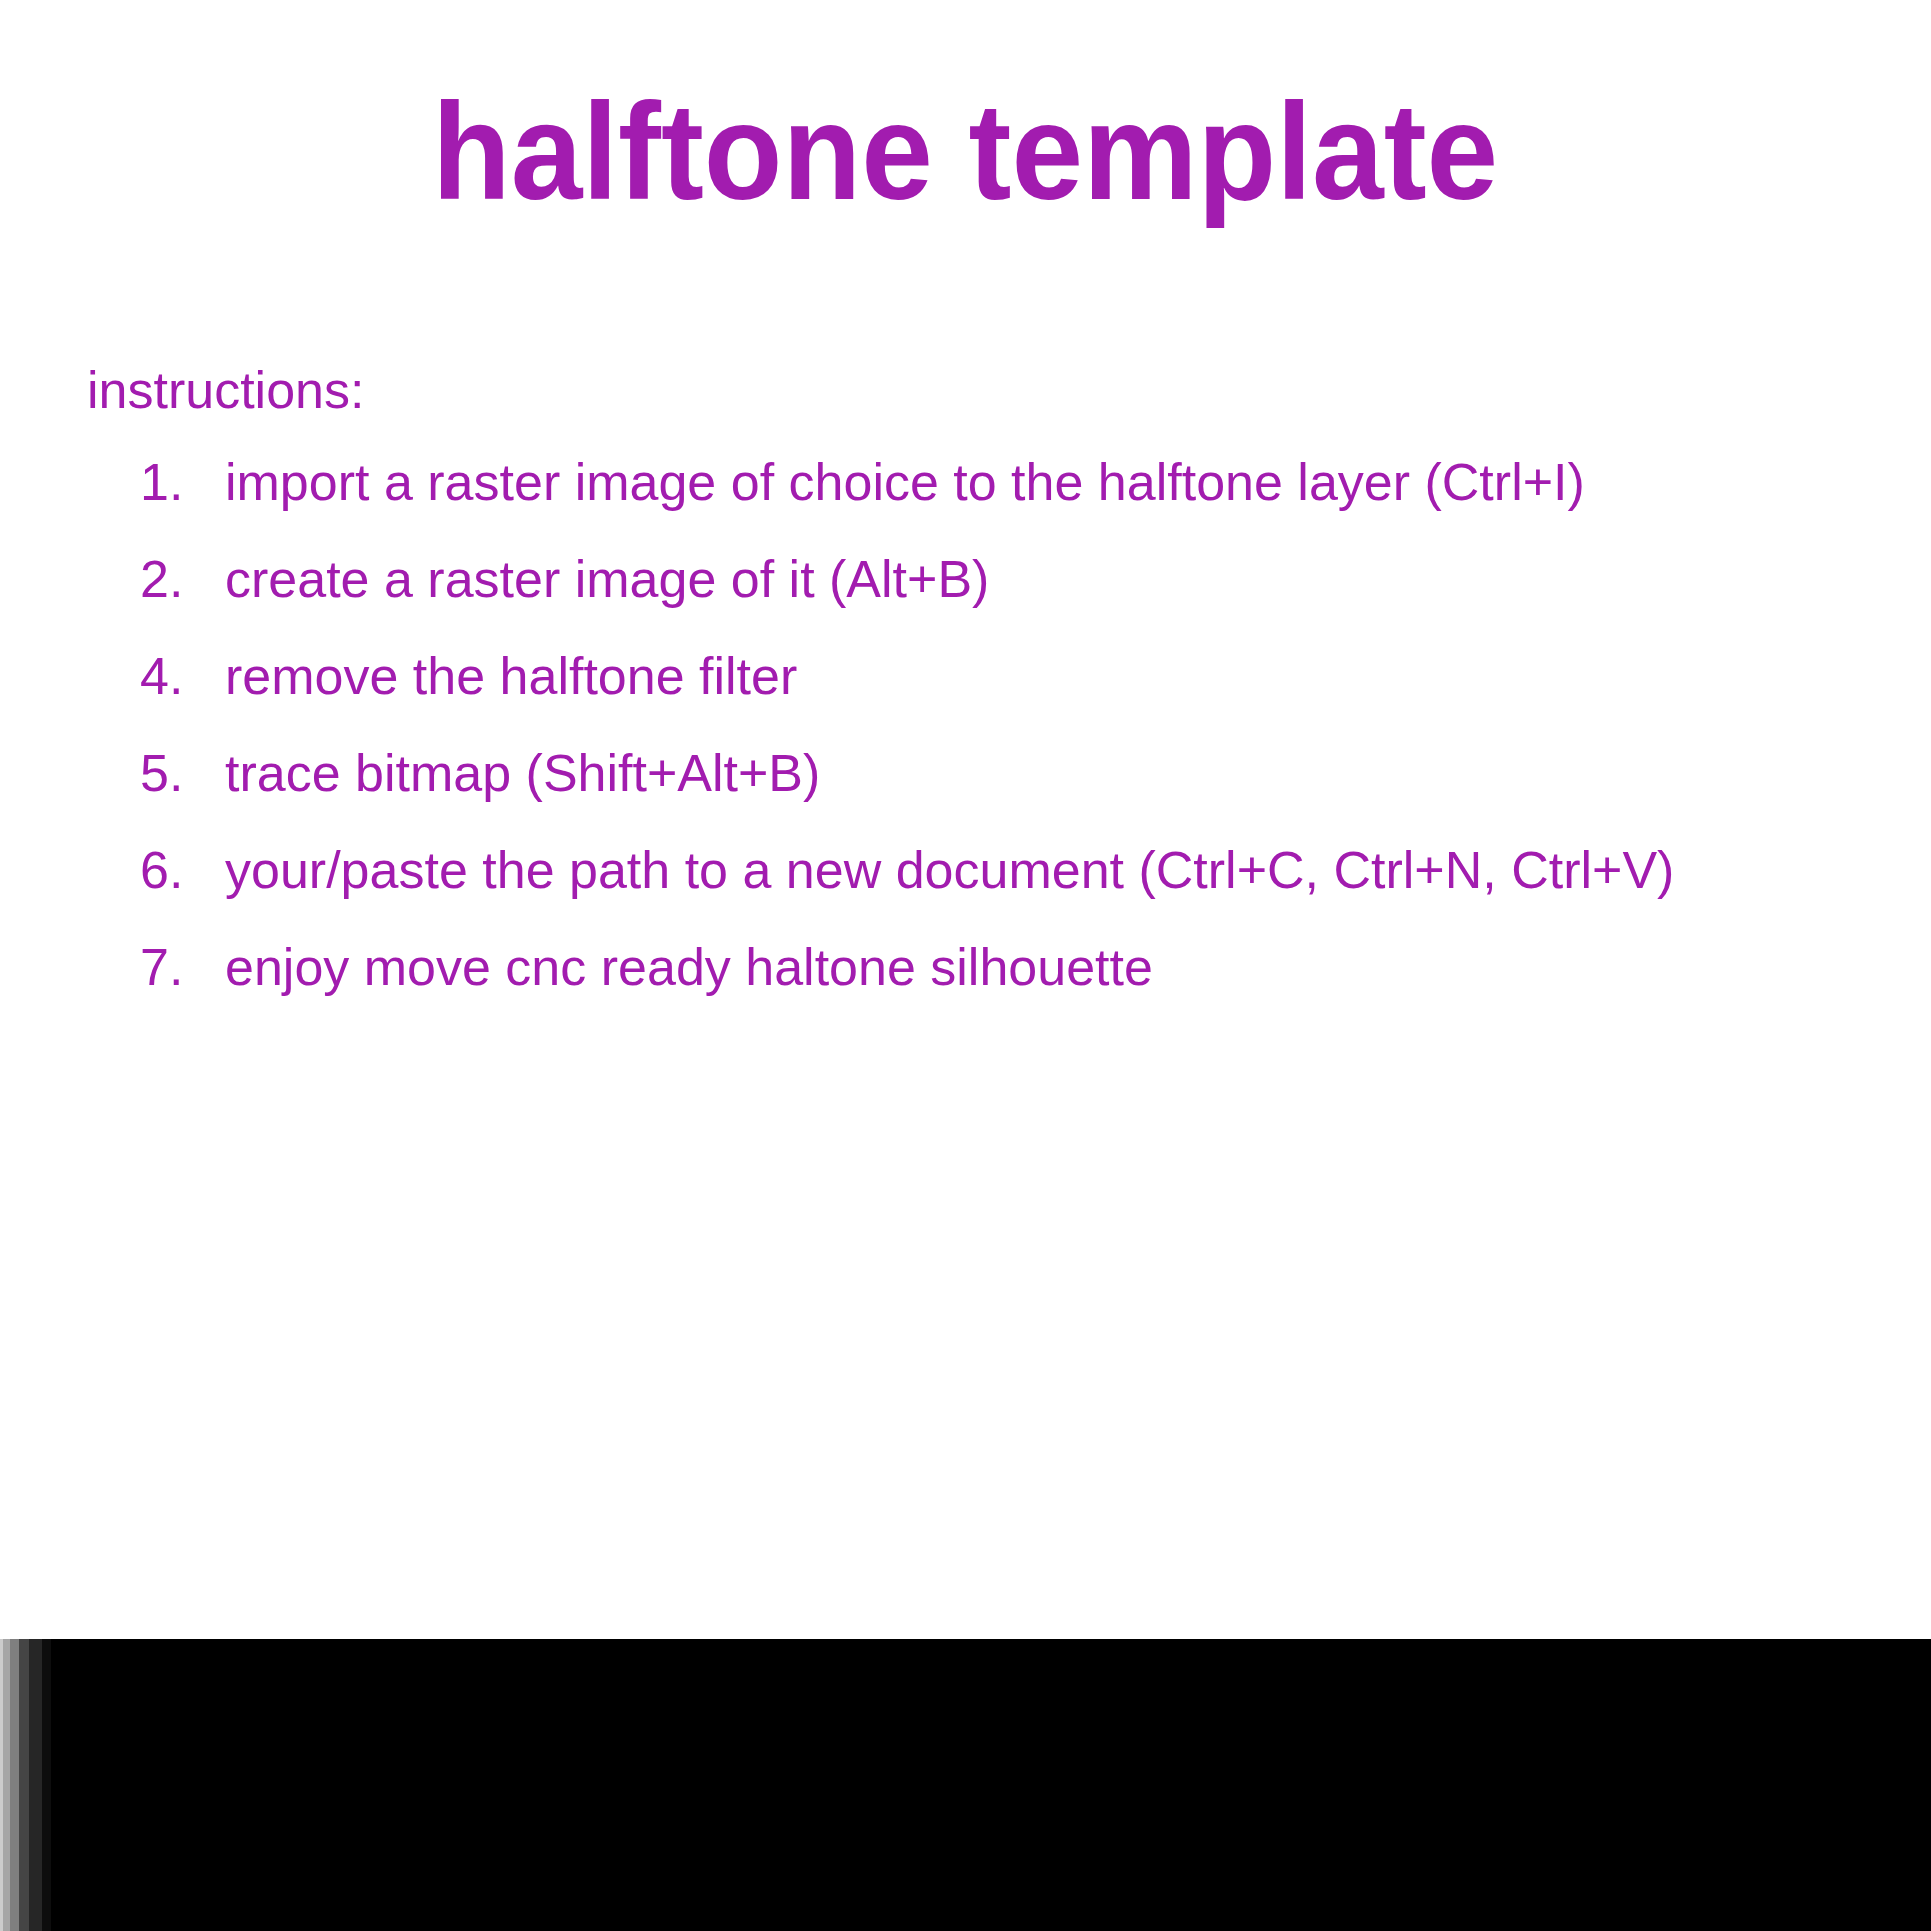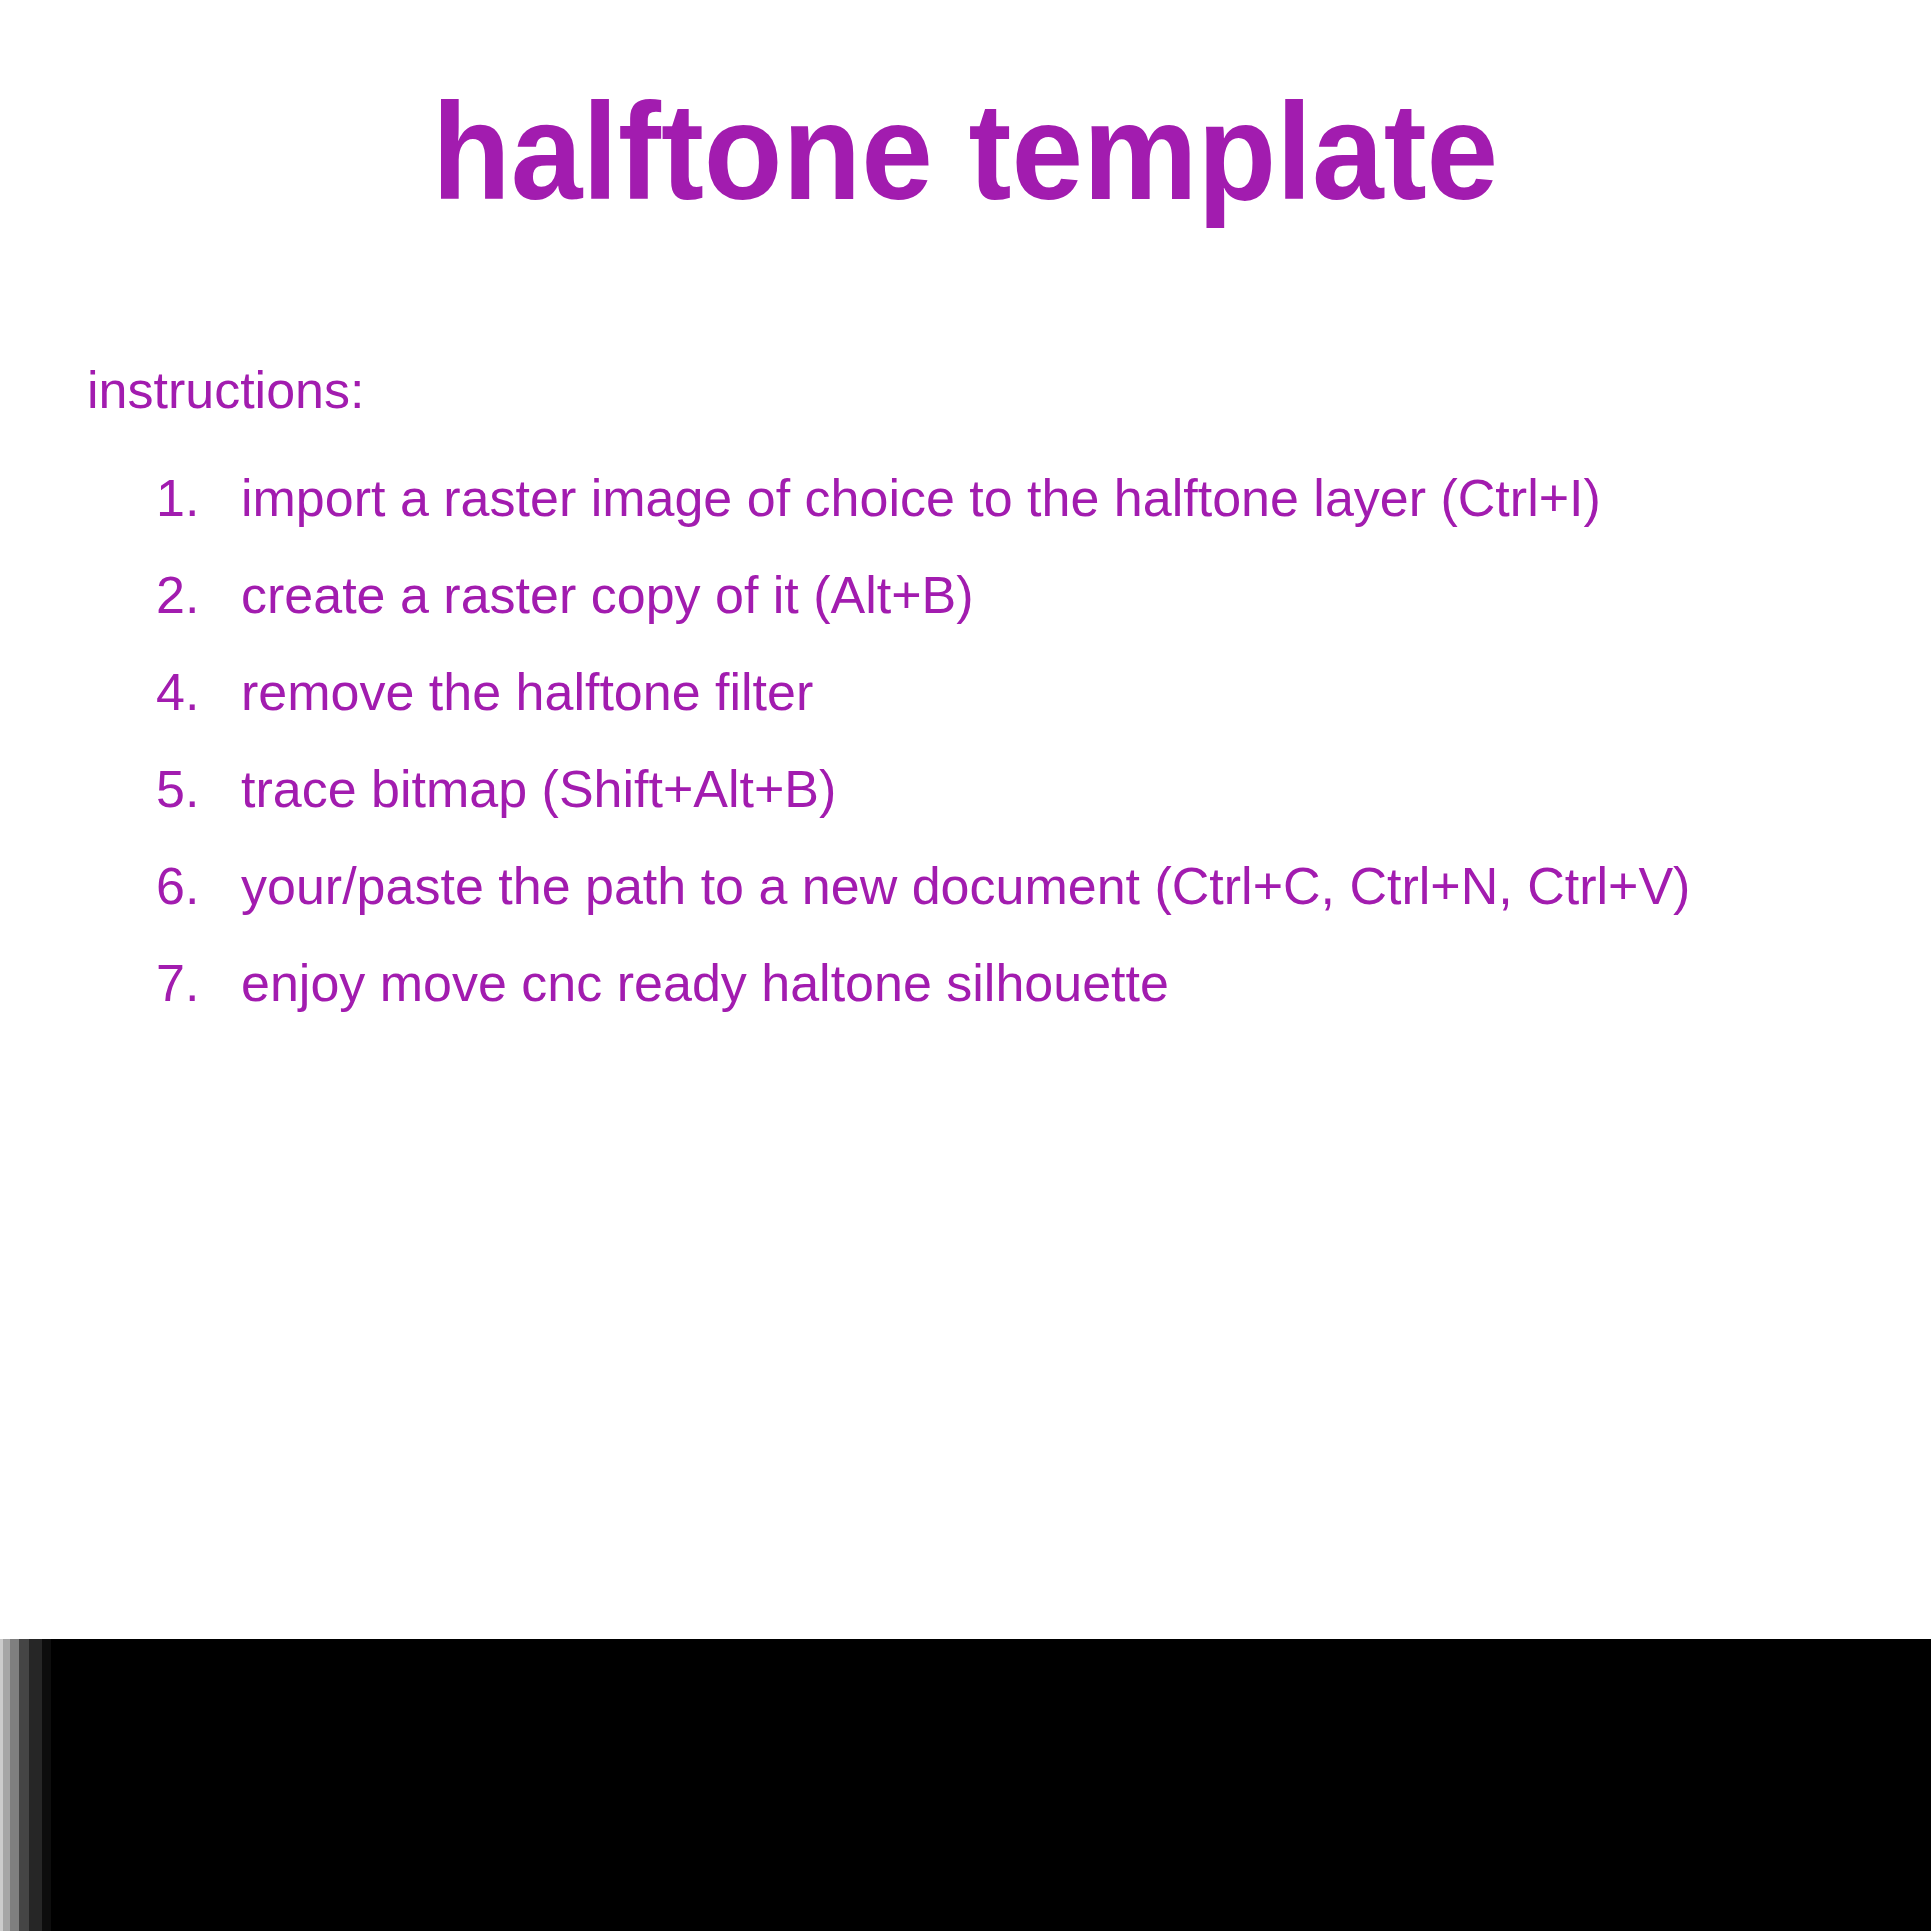--- a/index.html
+++ b/index.html
@@ -40,21 +40,21 @@
     left: 87px;
     top: 359px;
     font-size: 52px;
     line-height: 1.2;
     white-space: nowrap;
   }
   .steps {
     position: absolute;
     left: 140px;
     top: 434px;
-    margin: 16px;
+    margin: 0;
     padding: 0;
     list-style: none;
   }
   .step {
     height: 97px;
     line-height: 97px;
     font-size: 52px;
     white-space: nowrap;
   }
   .step .num {
@@ -85,21 +85,21 @@
 <body>
 
 <div class="page">
 
   <h1 class="title"><span class="title-squish">halftone template</span></h1>
 
   <div class="instructions-label">instructions:</div>
 
   <ol class="steps" id="steps">
       <li class="step"><span class="num">1.</span><span class="txt">import a raster image of choice to the halftone layer (Ctrl+I)</span></li>
-      <li class="step"><span class="num">2.</span><span class="txt">create a raster copy of it (Alt+B)</span></li>
+      <li class="step"><span class="num">2.</span><span class="txt">create a raster image of it (Alt+B)</span></li>
       <li class="step"><span class="num">4.</span><span class="txt">remove the halftone filter</span></li>
       <li class="step"><span class="num">5.</span><span class="txt">trace bitmap (Shift+Alt+B)</span></li>
       <li class="step"><span class="num">6.</span><span class="txt">your/paste the path to a new document (Ctrl+C, Ctrl+N, Ctrl+V)</span></li>
       <li class="step"><span class="num">7.</span><span class="txt">enjoy move cnc ready haltone silhouette</span></li>
     </ol>
 
   <div class="bottom-bar">
     <div class="gradient-strip" id="gradient-strip">
         <div class="stripe" style="width: 2.9px; background: rgb(204, 204, 204);"></div>
         <div class="stripe" style="width: 6.8px; background: rgb(166, 166, 166);"></div>

